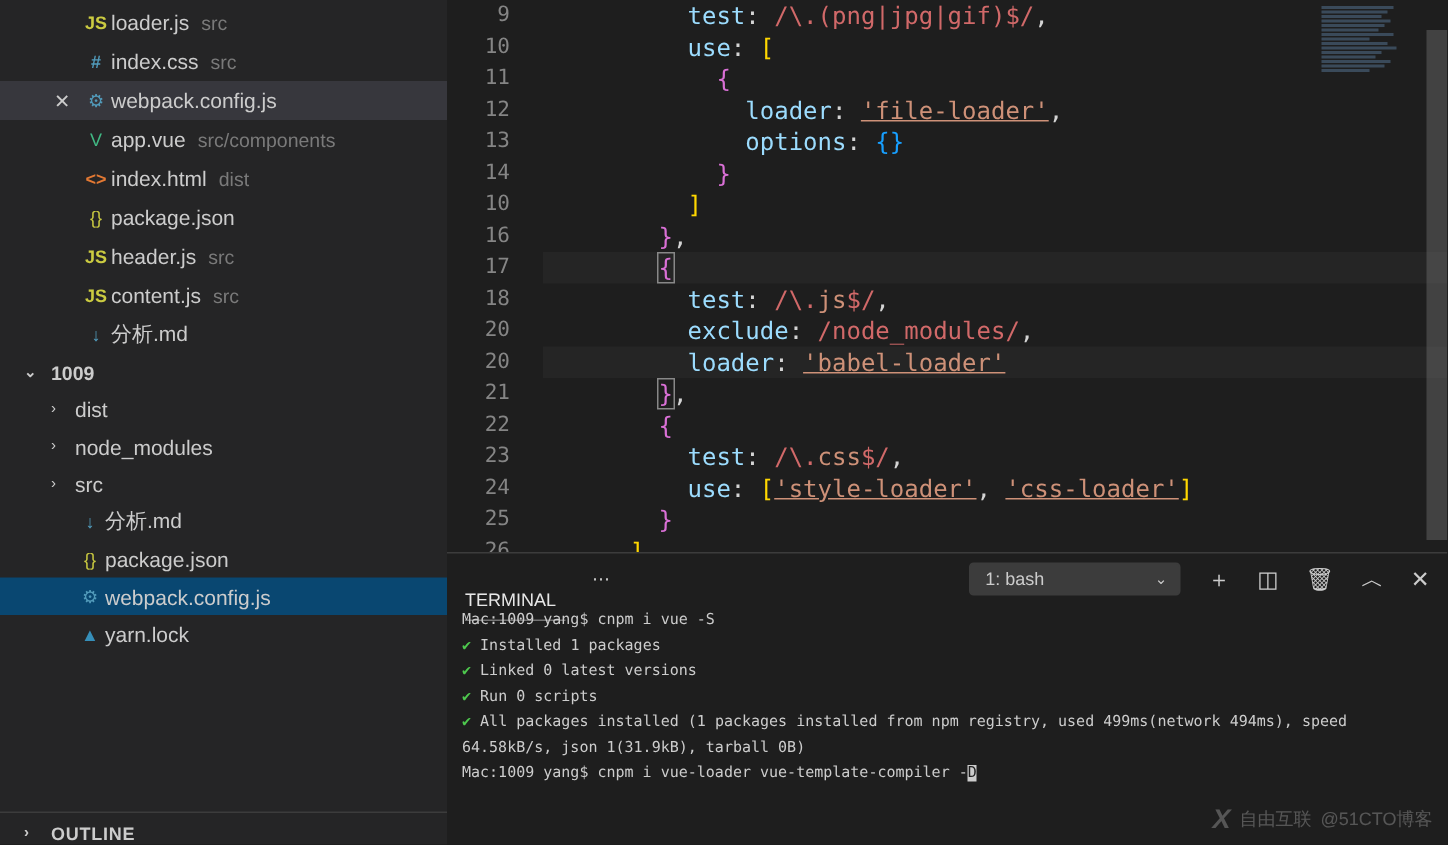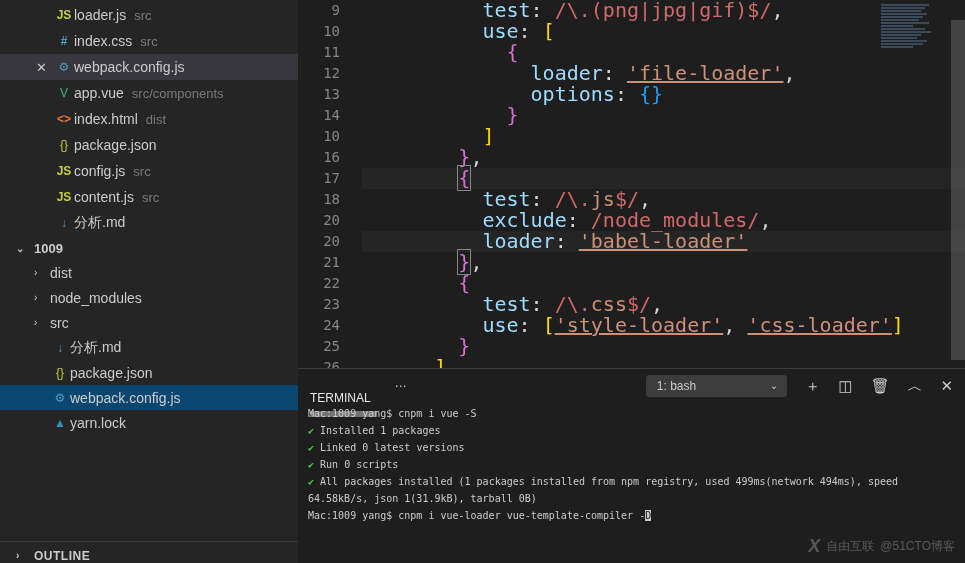--- a/index.html
+++ b/index.html
@@ -108,21 +108,21 @@
   width: 64px;
   text-align: right;
   color: #858585;
   font-size: 14px;
   line-height: 21px;
   padding-right: 22px;
   padding-top: 0;
 }
 .code {
   flex: 1;
-  font-size: 20px;
+  font-size: 16px;
   line-height: 21px;
   white-space: pre;
   color: #d4d4d4;
 }
 .tok-key { color: #9cdcfe; }
 .tok-pun { color: #d4d4d4; }
 .tok-str { color: #ce9178; text-decoration: underline; }
 .tok-reg { color: #d16969; }
 .tok-reg2 { color: #ce9178; }
 .tok-br { color: #ffd700; }
@@ -168,21 +168,21 @@
   display: flex;
   align-items: center;
   padding: 0 12px;
   height: 34px;
   font-family: -apple-system, sans-serif;
   font-size: 12px;
 }
 .panel-tab {
   padding: 0 6px 6px 0;
   color: #e7e7e7;
-  border-bottom: 6px solid #737373;
+  border-bottom: 1px solid #737373;
   margin-right: 12px;
   margin-top: 35px;
 }
 .panel-dots { color: #ccc; cursor: pointer; padding: 0 6px; }
 .panel-spacer { flex: 1; }
 .term-select {
   background: #3c3c3c;
   border: 1px solid #3c3c3c;
   color: #ccc;
   padding: 3px 90px 3px 10px;
@@ -253,21 +253,21 @@
         <span class="hint">dist</span>
       </div>
       <div class="file-row open-editors">
         <span class="close-icon"></span>
         <span class="icon i-json">{}</span>
         <span class="name">package.json</span>
       </div>
       <div class="file-row open-editors">
         <span class="close-icon"></span>
         <span class="icon i-js">JS</span>
-        <span class="name">config.js</span>
+        <span class="name">header.js</span>
         <span class="hint">src</span>
       </div>
       <div class="file-row open-editors">
         <span class="close-icon"></span>
         <span class="icon i-js">JS</span>
         <span class="name">content.js</span>
         <span class="hint">src</span>
       </div>
       <div class="file-row open-editors">
         <span class="close-icon"></span>

